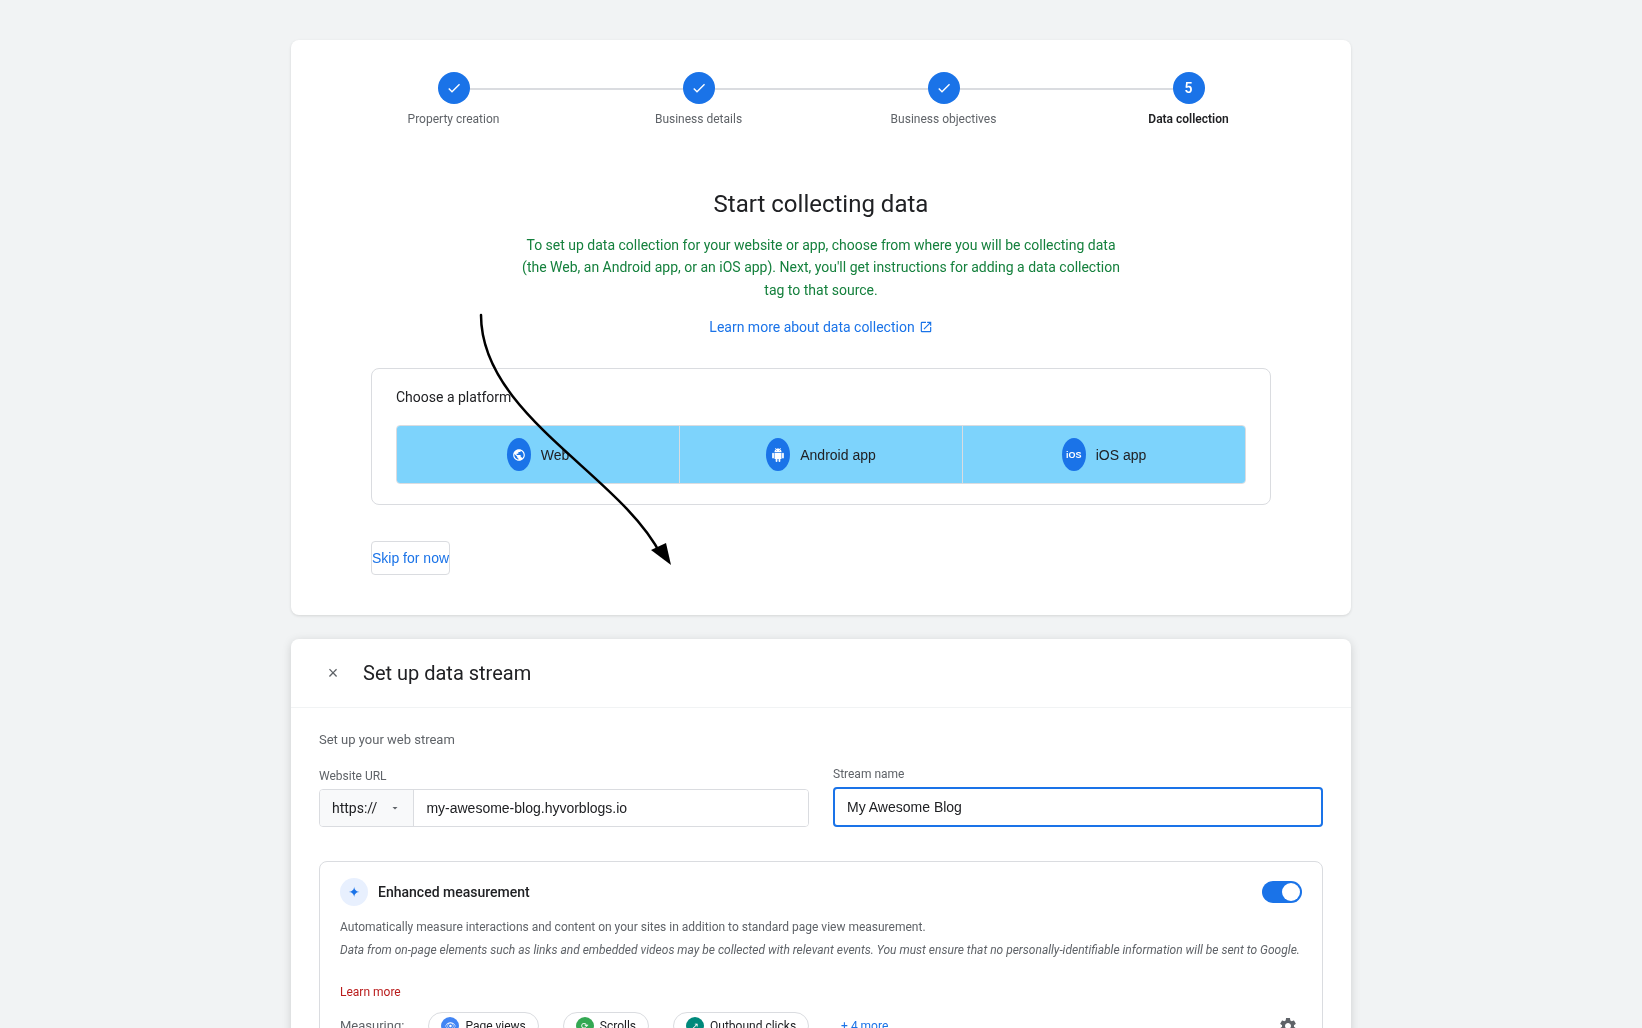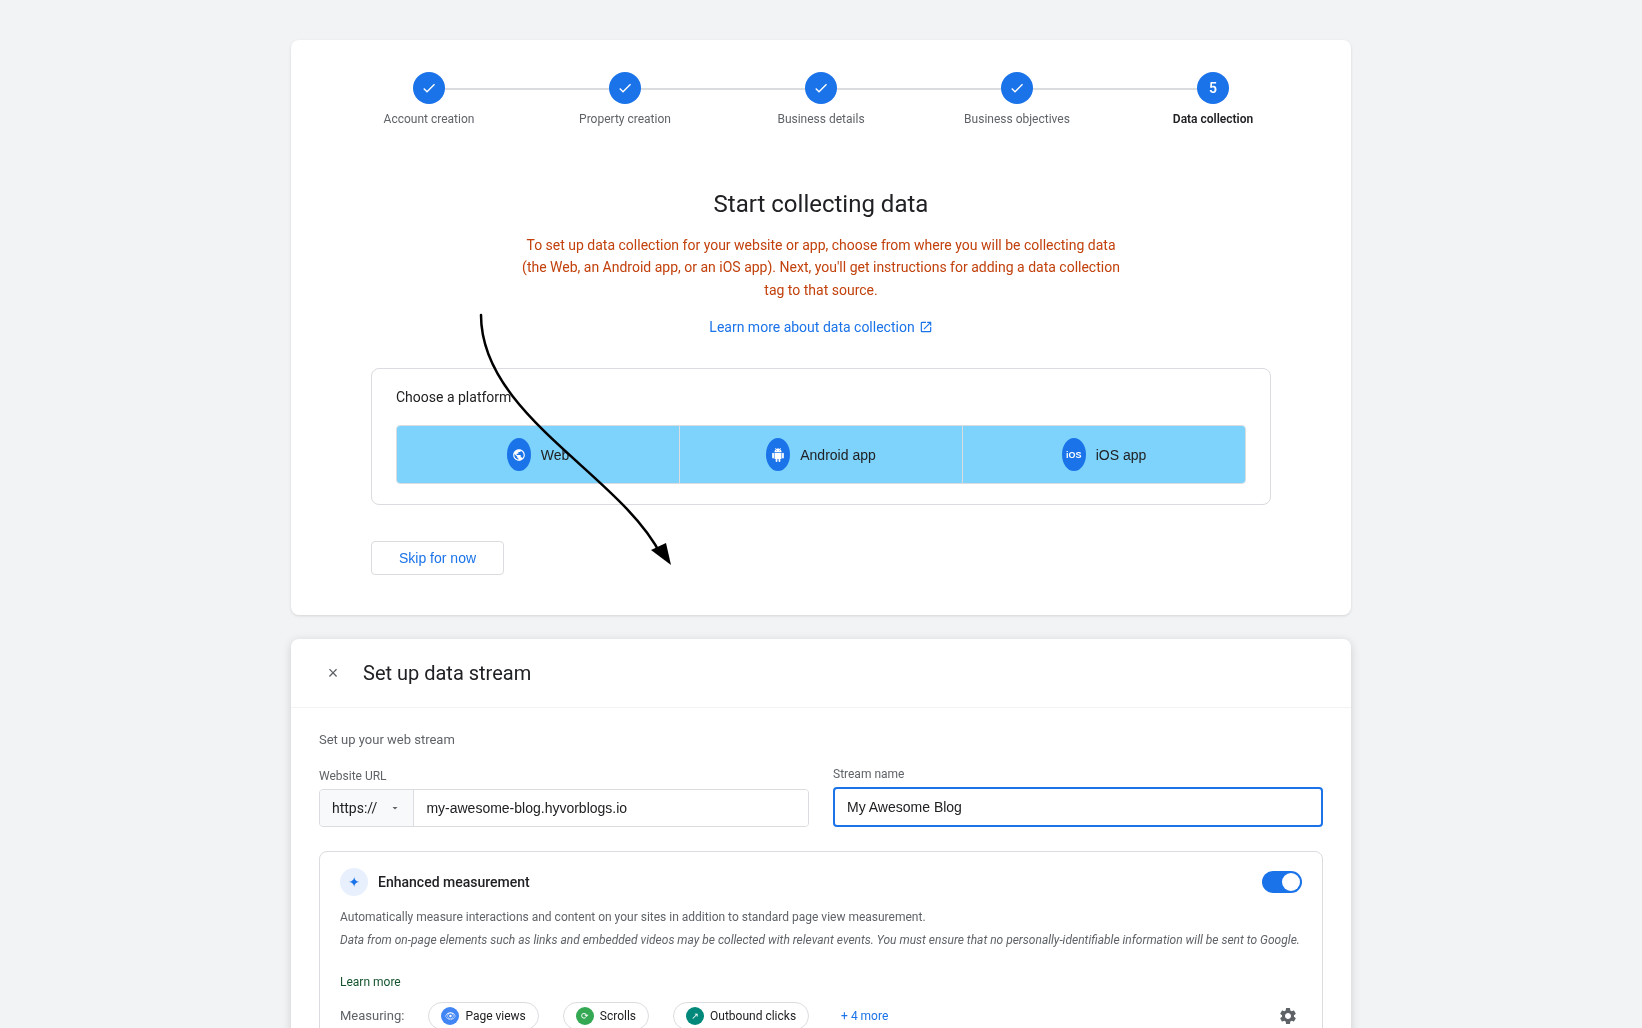--- a/index.html
+++ b/index.html
@@ -103,21 +103,21 @@
 
     .main-title {
       font-size: 24px;
       font-weight: 400;
       color: #202124;
       margin-bottom: 16px;
     }
 
     .main-desc {
       font-size: 14px;
-      color: #c2410c;
+      color: #15803d;
       max-width: 600px;
       margin: 4px auto 16px;
       line-height: 1.6;
     }
 
     .learn-link {
       color: #1a73e8;
       font-size: 14px;
       text-decoration: none;
       display: inline-flex;
@@ -172,21 +172,21 @@
       display: flex;
       align-items: center;
       justify-content: center;
       color: #fff;
       font-size: 12px;
       font-weight: 700;
     }
 
     .skip-btn {
       margin-top: 20px;
-      padding: 8px 27px;
+      padding: 8px 0;
       font-size: 14px;
       color: #1a73e8;
       background: #fff;
       border: 1px solid #dadce0;
       border-radius: 4px;
       cursor: pointer;
       display: inline-block;
     }
 
     
@@ -229,21 +229,21 @@
     .dialog-subtitle {
       font-size: 13px;
       color: #5f6368;
       margin-bottom: 20px;
     }
 
     .form-row {
       display: flex;
       gap: 24px;
       align-items: flex-end;
-      margin-bottom: 24px;
+      margin-bottom: 34px;
     }
 
     .form-group {
       display: flex;
       flex-direction: column;
       gap: 6px;
     }
 
     .form-group-url {
       flex: 1;
@@ -368,21 +368,21 @@
 
     .enhanced-desc2 {
       font-size: 12px;
       color: #5f6368;
       line-height: 1.6;
       margin-bottom: 20px;
       font-style: italic;
     }
 
     .enhanced-link {
-      color: #14532d;
+      color: #b91c1c;
       font-size: 12px;
       text-decoration: none;
     }
 
     .measuring-row {
       display: flex;
       align-items: center;
       gap: 24px;
       flex-wrap: wrap;
       margin-top: 12px;
@@ -447,28 +447,20 @@
     }
   </style>
 </head>
 <body>
 
 <div class="page-wrapper">
 
   <div class="stepper-card">
     <div class="stepper">
 
-      <div class="step">
-        <div class="step-circle">
-          <svg viewBox="0 0 24 24">
-              <path d="M9 16.17L4.83 12l-1.42 1.41L9 19 21 7l-1.41-1.41z"></path>
-            </svg>
-        </div>
-        <span class="step-label">Account creation</span>
-      </div>
 
       <div class="step">
         <div class="step-circle">
           <svg viewBox="0 0 24 24">
               <path d="M9 16.17L4.83 12l-1.42 1.41L9 19 21 7l-1.41-1.41z"></path>
             </svg>
         </div>
         <span class="step-label">Property creation</span>
       </div>
 

